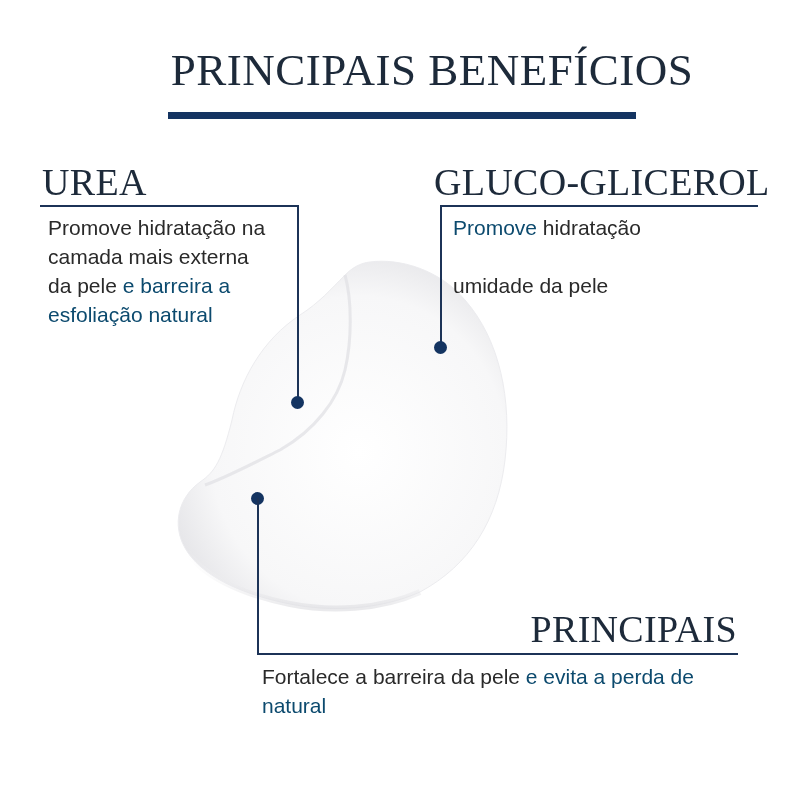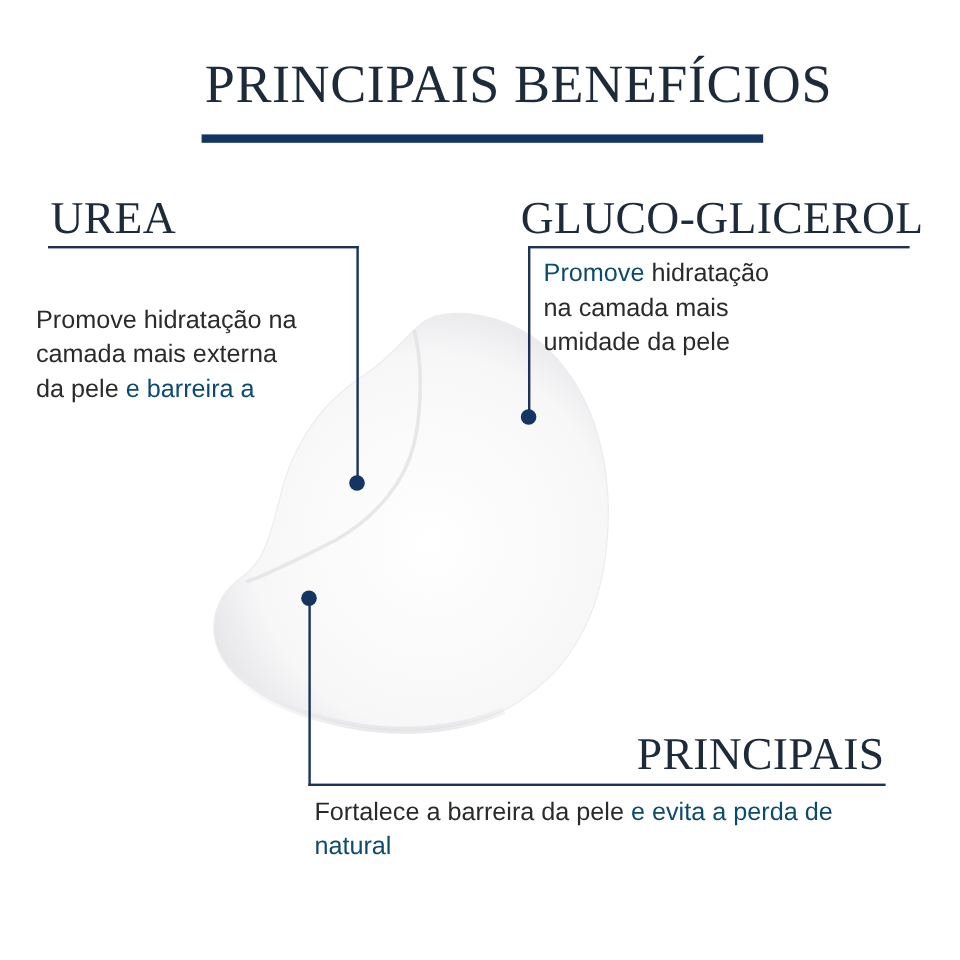--- a/index.html
+++ b/index.html
@@ -36,33 +36,34 @@
   <path d="M185,548 C200,575 240,594 290,604 C330,612 380,610 420,592" fill="none" stroke="url(#shade)" stroke-width="6"></path>
 </svg>
 
 <div class="abs title">PRINCIPAIS BENEFÍCIOS</div>
 <div class="abs title-bar"></div>
 
 <div class="abs heading" style="left:42px; top:163px;text-align:right;">UREA</div>
 <div class="abs line-h" style="left:40px; top:205px; width:259px;"></div>
 <div class="abs line-v" style="left:297px; top:205px; height:196px;"></div>
 <div class="abs dot" style="left:291px; top:396px;"></div>
-<div class="abs desc" style="left:30px; top:213px; width:255px;margin-top:39px;">
+<div class="abs desc" style="left:48px; top:213px; width:255px;">
   <span class="b">Promove hidratação na</span><br>
   <span class="b">camada mais externa</span><br>
   <span class="b">da pele</span><span class="l"> e barreira a</span><br>
+  <span class="l">esfoliação natural</span>
 </div>
 
 <div class="abs heading" style="left:434px; top:163px;">GLUCO-GLICEROL</div>
 <div class="abs line-h" style="left:440px; top:205px; width:318px;"></div>
 <div class="abs line-v" style="left:440px; top:205px; height:141px;"></div>
 <div class="abs dot" style="left:434px; top:341px;"></div>
 <div class="abs desc" style="left:453px; top:213px; width:300px;">
   <span class="l">Promove</span><span class="b"> hidratação</span><br>
-  <span class="b">na camada mais</span><br>
+  <br>
   <span class="b">umidade da pele</span>
 </div>
 
 <div class="abs heading" style="left:440px; width:297px; text-align:right; top:610px;">PRINCIPAIS</div>
 <div class="abs dot" style="left:251px; top:492px;"></div>
 <div class="abs line-v" style="left:257px; top:498px; height:157px;"></div>
 <div class="abs line-h" style="left:257px; top:653px; width:481px;"></div>
 <div class="abs desc" style="left:262px; width:476px; top:662px; text-align:left;">
   <span class="b">Fortalece a barreira da pele</span><span class="l"> e evita a perda de</span><br>
   <span class="l">natural</span>

